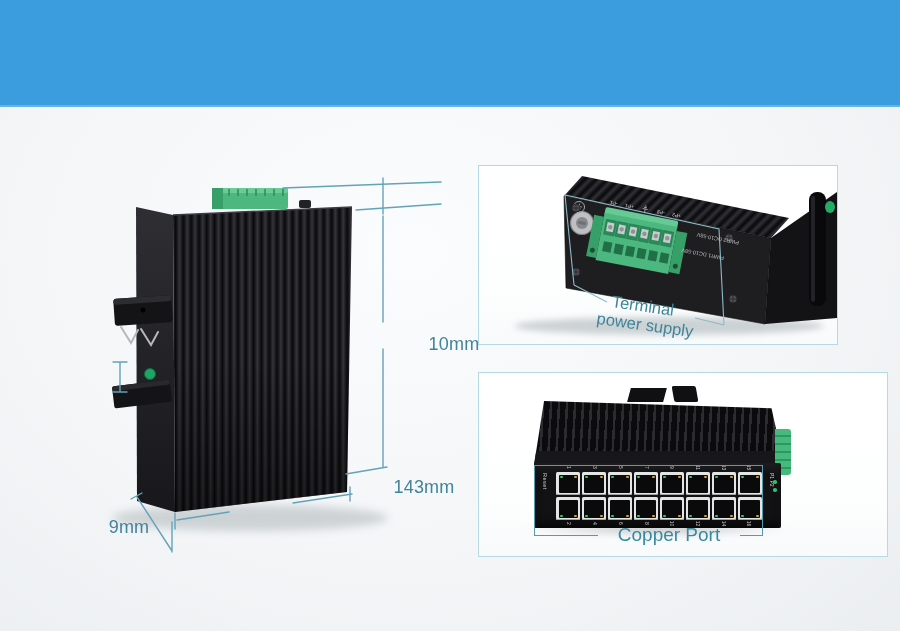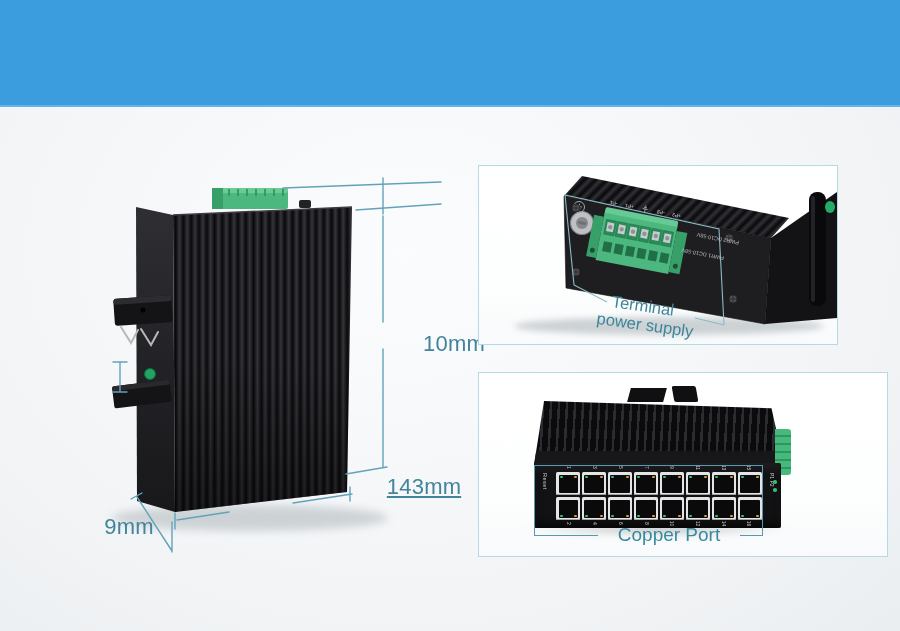--- a/index.html
+++ b/index.html
@@ -3,24 +3,24 @@
 <meta charset="utf-8">
 <style>
   html,body{margin:0;padding:0;background:#fff;}
   .page{position:relative;width:900px;height:631px;overflow:hidden;
     background:radial-gradient(ellipse at 45% 40%, #fbfcfd 0%, #f3f5f7 60%, #ebeef0 100%);
     font-family:"Liberation Sans", sans-serif;}
   .hero{position:absolute;left:0;top:0;width:900px;height:105px;background:#3b9dde;border-bottom:2px solid #66b4e6;}
 
   
   .main-svg{position:absolute;left:40px;top:150px;width:430px;height:430px;}
-  .dim-label{position:absolute;color:#41849b;font-size:22px;letter-spacing:.2px;white-space:nowrap;
+  .dim-label{position:absolute;color:#41849b;font-size:18px;letter-spacing:.2px;white-space:nowrap;
     transform:translate(-50%,-50%);}
   .dim-10{left:454px;top:344px;}
-  .dim-143{left:424px;top:487px;text-decoration:underline;}
+  .dim-143{left:424px;top:487px;}
   .dim-9{left:129px;top:527px;}
 
   
   .panel{position:absolute;background:linear-gradient(180deg,#ffffff 0%,#fdfefe 70%,#f8fafb 100%);
     border:1px solid #b5dae3;box-sizing:border-box;}
   .panel-top{left:478px;top:165px;width:360px;height:180px;}
   .panel-bottom{left:478px;top:372px;width:410px;height:185px;}
   .panel svg{position:absolute;left:0;top:0;}
 
   .tp-cap{position:absolute;color:#3e8599;font-size:16.5px;white-space:nowrap;

